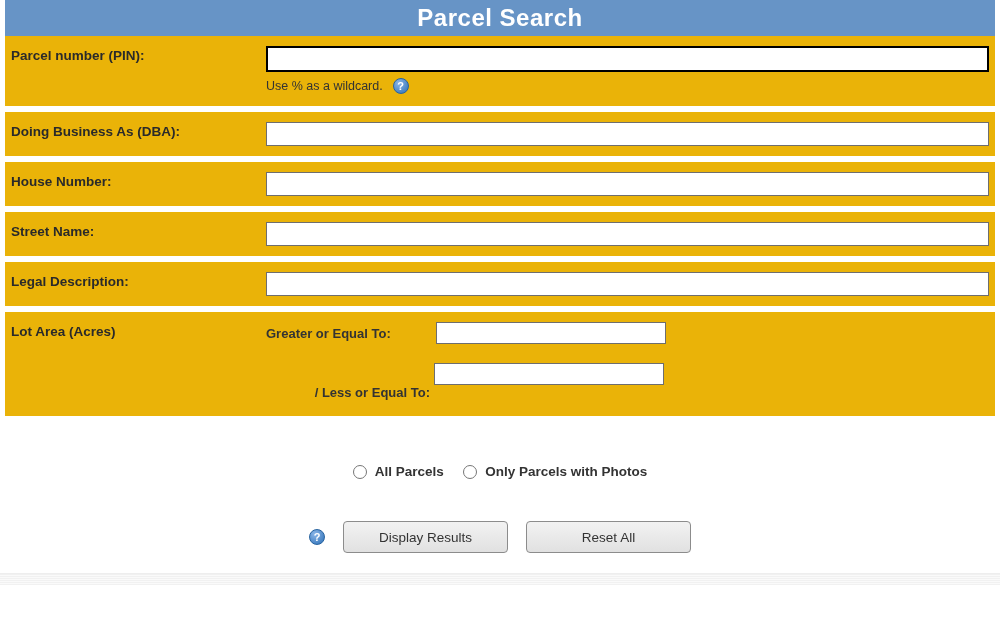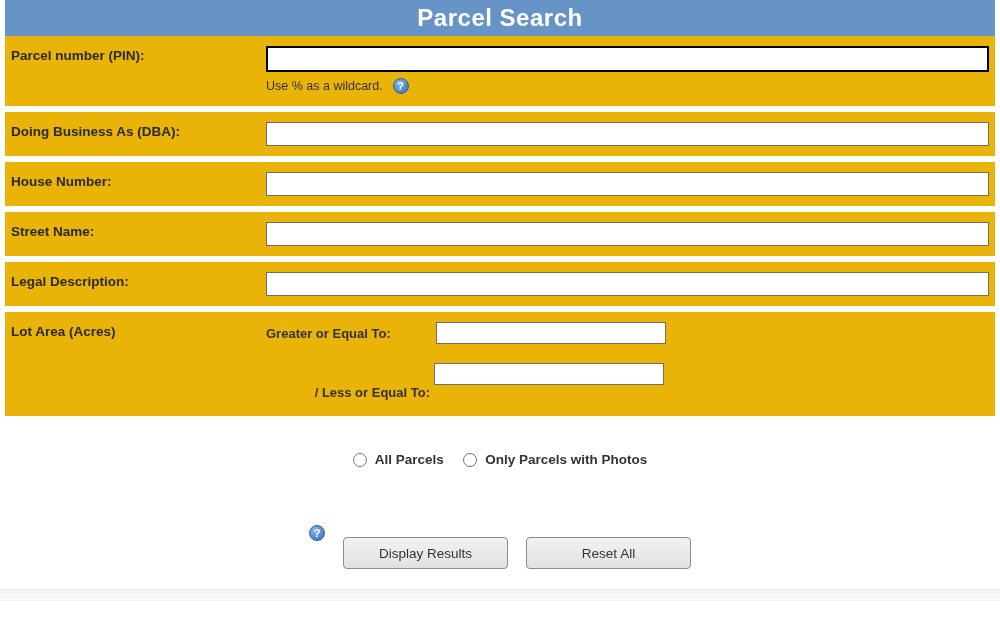--- a/index.html
+++ b/index.html
@@ -15,25 +15,25 @@
 .select-input { width: 100%; height: 24px; border: 1px solid #6e6e6e; background: #eceff3; font-size: 13px; padding: 1px 3px; }
 .deed-select { width: 100%; height: 24px; border: 1px solid #333; background: #fff; position: relative; }
 .deed-select::after { content: "▼"; position: absolute; right: 8px; top: 3px; font-size: 11px; color: #222; }
 .hint { font-size: 12.5px; color: #333; margin-top: 6px; display: flex; align-items: center; gap: 10px; }
 .help-icon { display: inline-flex; width: 16px; height: 16px; border-radius: 50%; background: radial-gradient(circle at 35% 30%, #8bb6e8, #2c6fb6); color: #fff; font-weight: bold; font-size: 11px; align-items: center; justify-content: center; border: 1px solid #2763a0; cursor: pointer; }
 .lot-row { display: flex; align-items: center; margin-bottom: 4px; }
 .lot-label { font-weight: bold; font-size: 13px; width: 170px; text-align: left; }
 .lot-label.right { text-align: right; padding-right: 4px; width: 168px; margin-top: 37px; }
 .lot-input { width: 230px; height: 22px; border: 1px solid #6e6e6e; padding: 1px 3px; }
 .radio-row { text-align: center; padding: 26px 0 18px 0; }
-.radio-group { display: inline-flex; align-items: center; gap: 8px; margin: 4px 8px; }
+.radio-group { display: inline-flex; align-items: center; gap: 8px; margin: 16px 8px; }
 .radio-group input { width: 14px; height: 14px; }
 .radio-group label { font-weight: bold; font-size: 13.5px; }
 .button-row { text-align: center; padding: 8px 0 20px 0; display: flex; align-items: center; justify-content: center; gap: 18px; }
-.btn { width: 165px; height: 32px; background: linear-gradient(#f2f2f2,#e1e1e1); border: 1px solid #8c8c8c; border-radius: 4px; font-size: 13.5px; color: #333; cursor: pointer; margin-top: 40px; }
+.btn { width: 165px; height: 32px; background: linear-gradient(#f2f2f2,#e1e1e1); border: 1px solid #8c8c8c; border-radius: 4px; font-size: 13.5px; color: #333; cursor: pointer; }
 .footer-stripe { height: 12px; background: repeating-linear-gradient(0deg,#f1f1f1,#f1f1f1 1px,#fafafa 1px,#fafafa 2px); border-top: 1px solid #eee; }
 </style>
 </head>
 <body>
 <div class="container">
 
 <div class="header-bar">Parcel Search</div>
 
 <div class="form-row tall">
   <div class="label-cell">Parcel number (PIN):</div>

